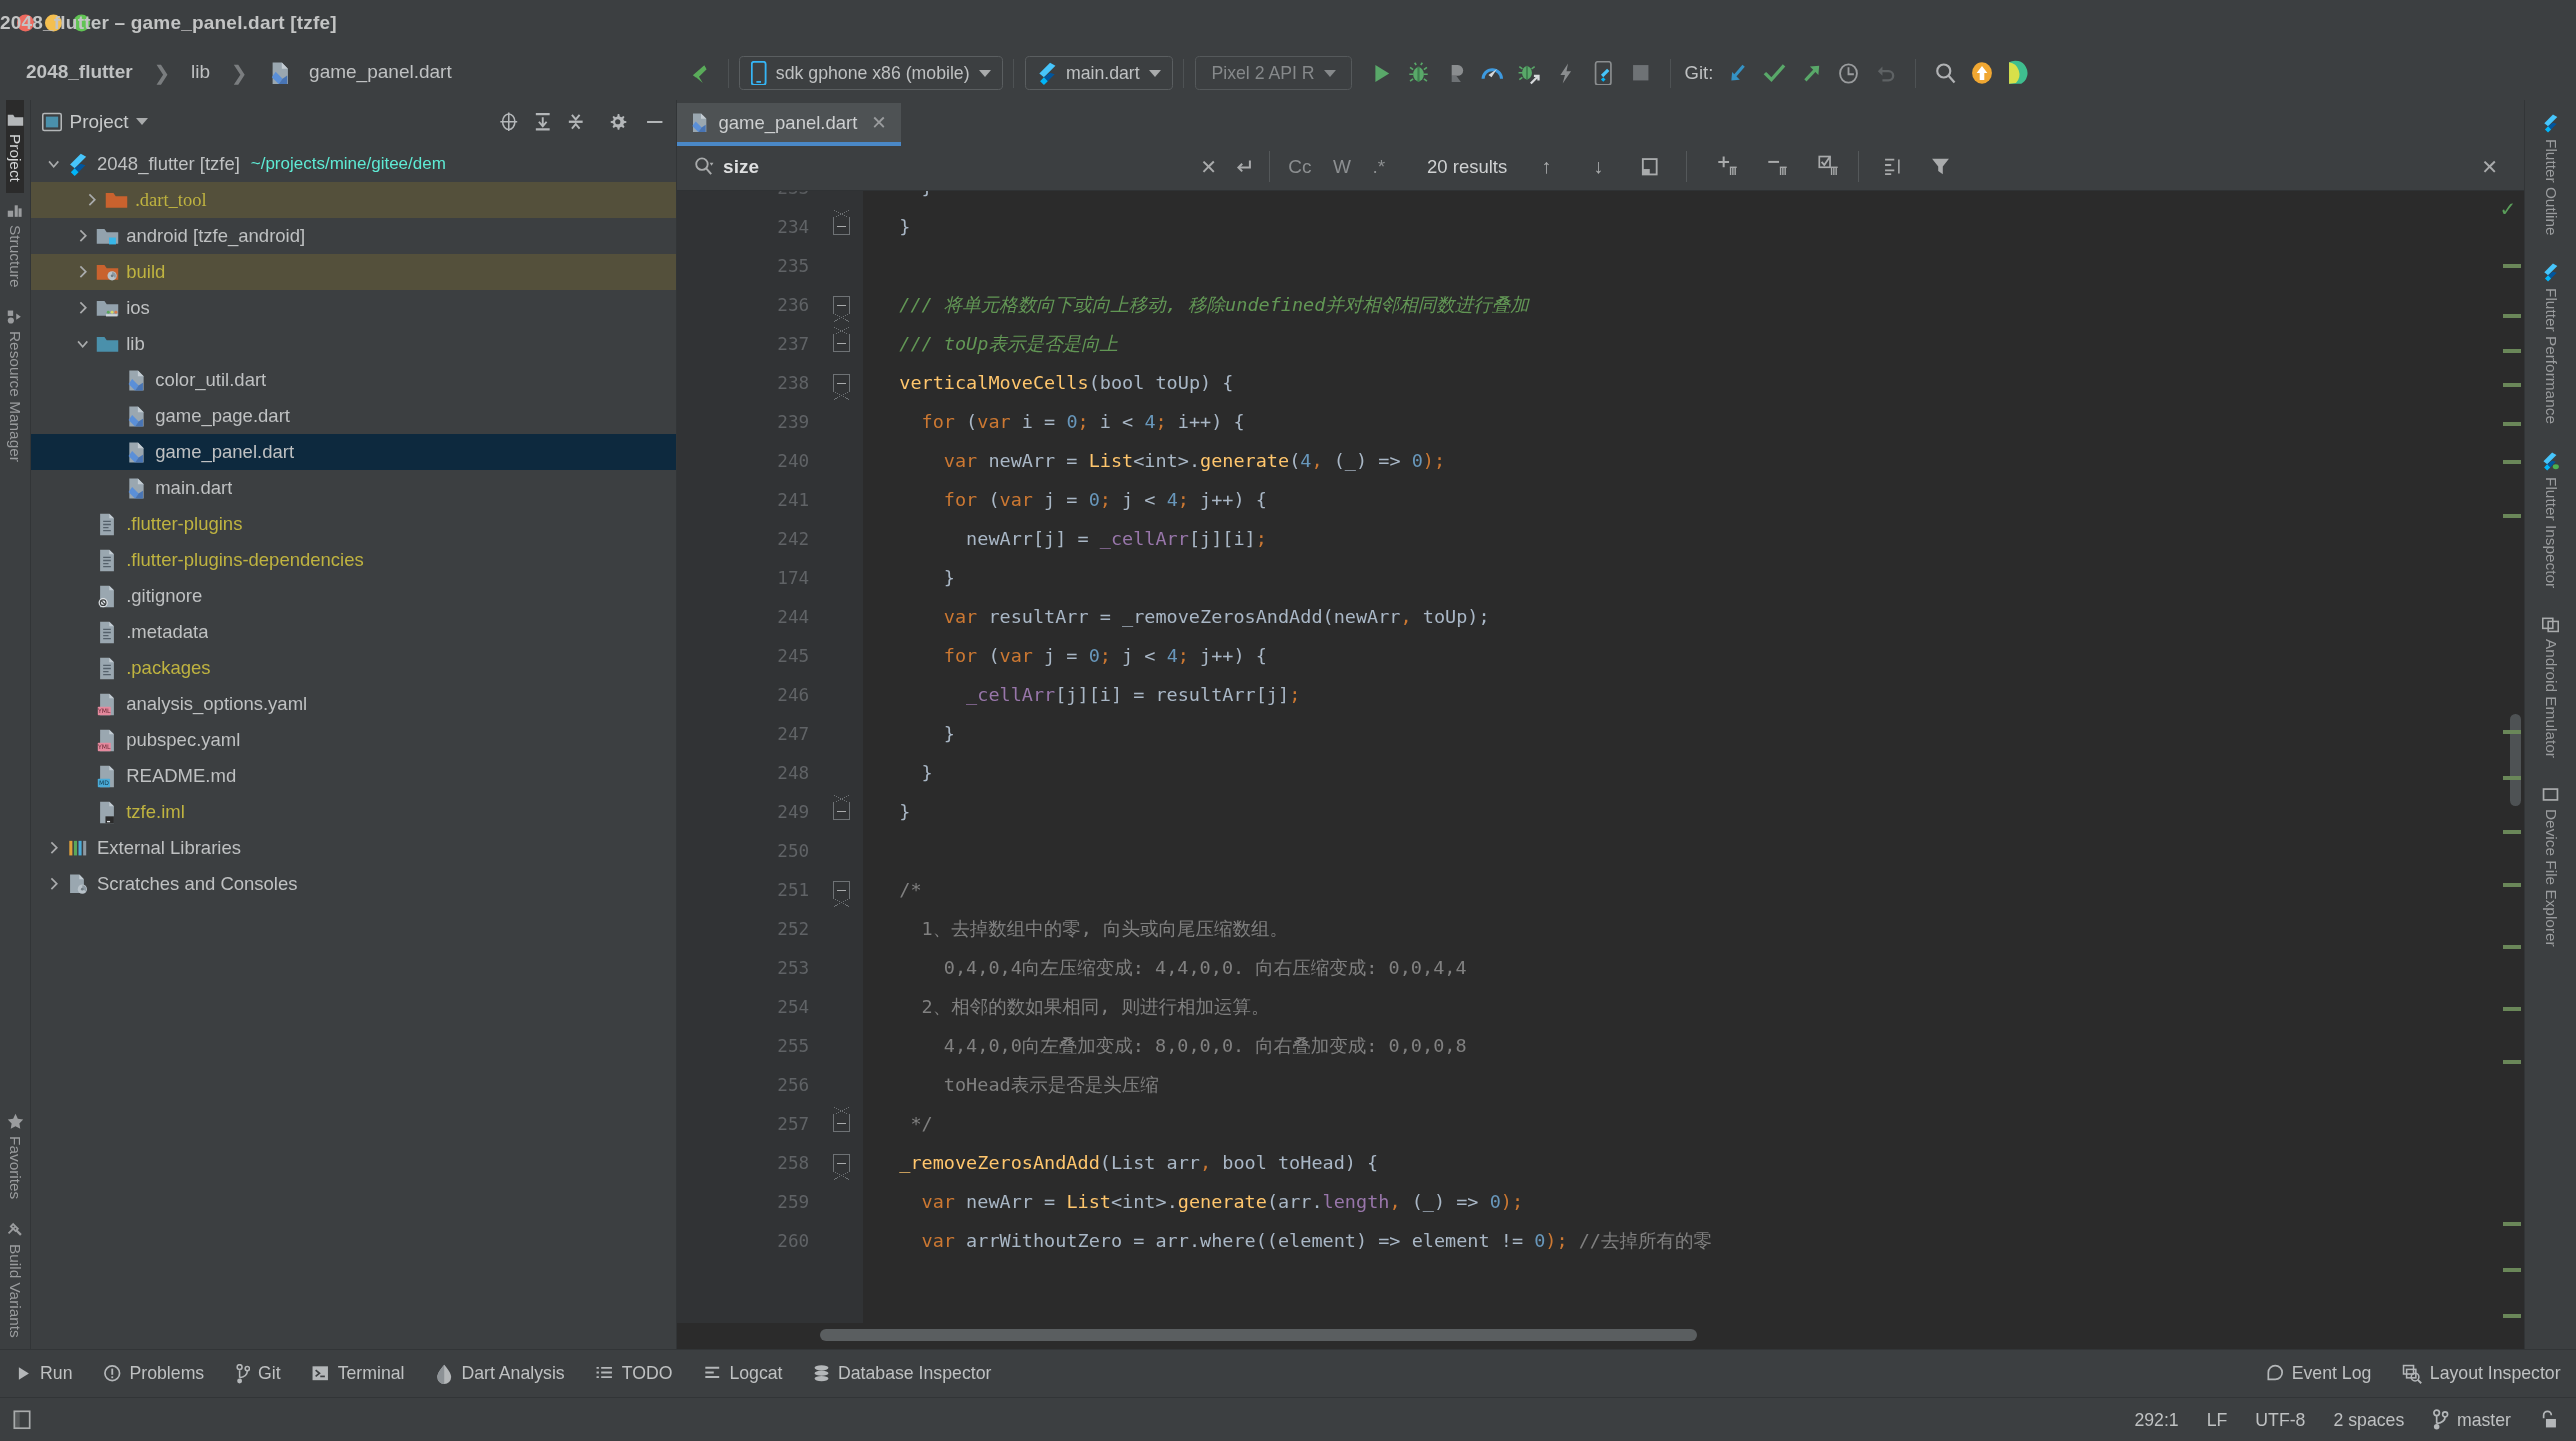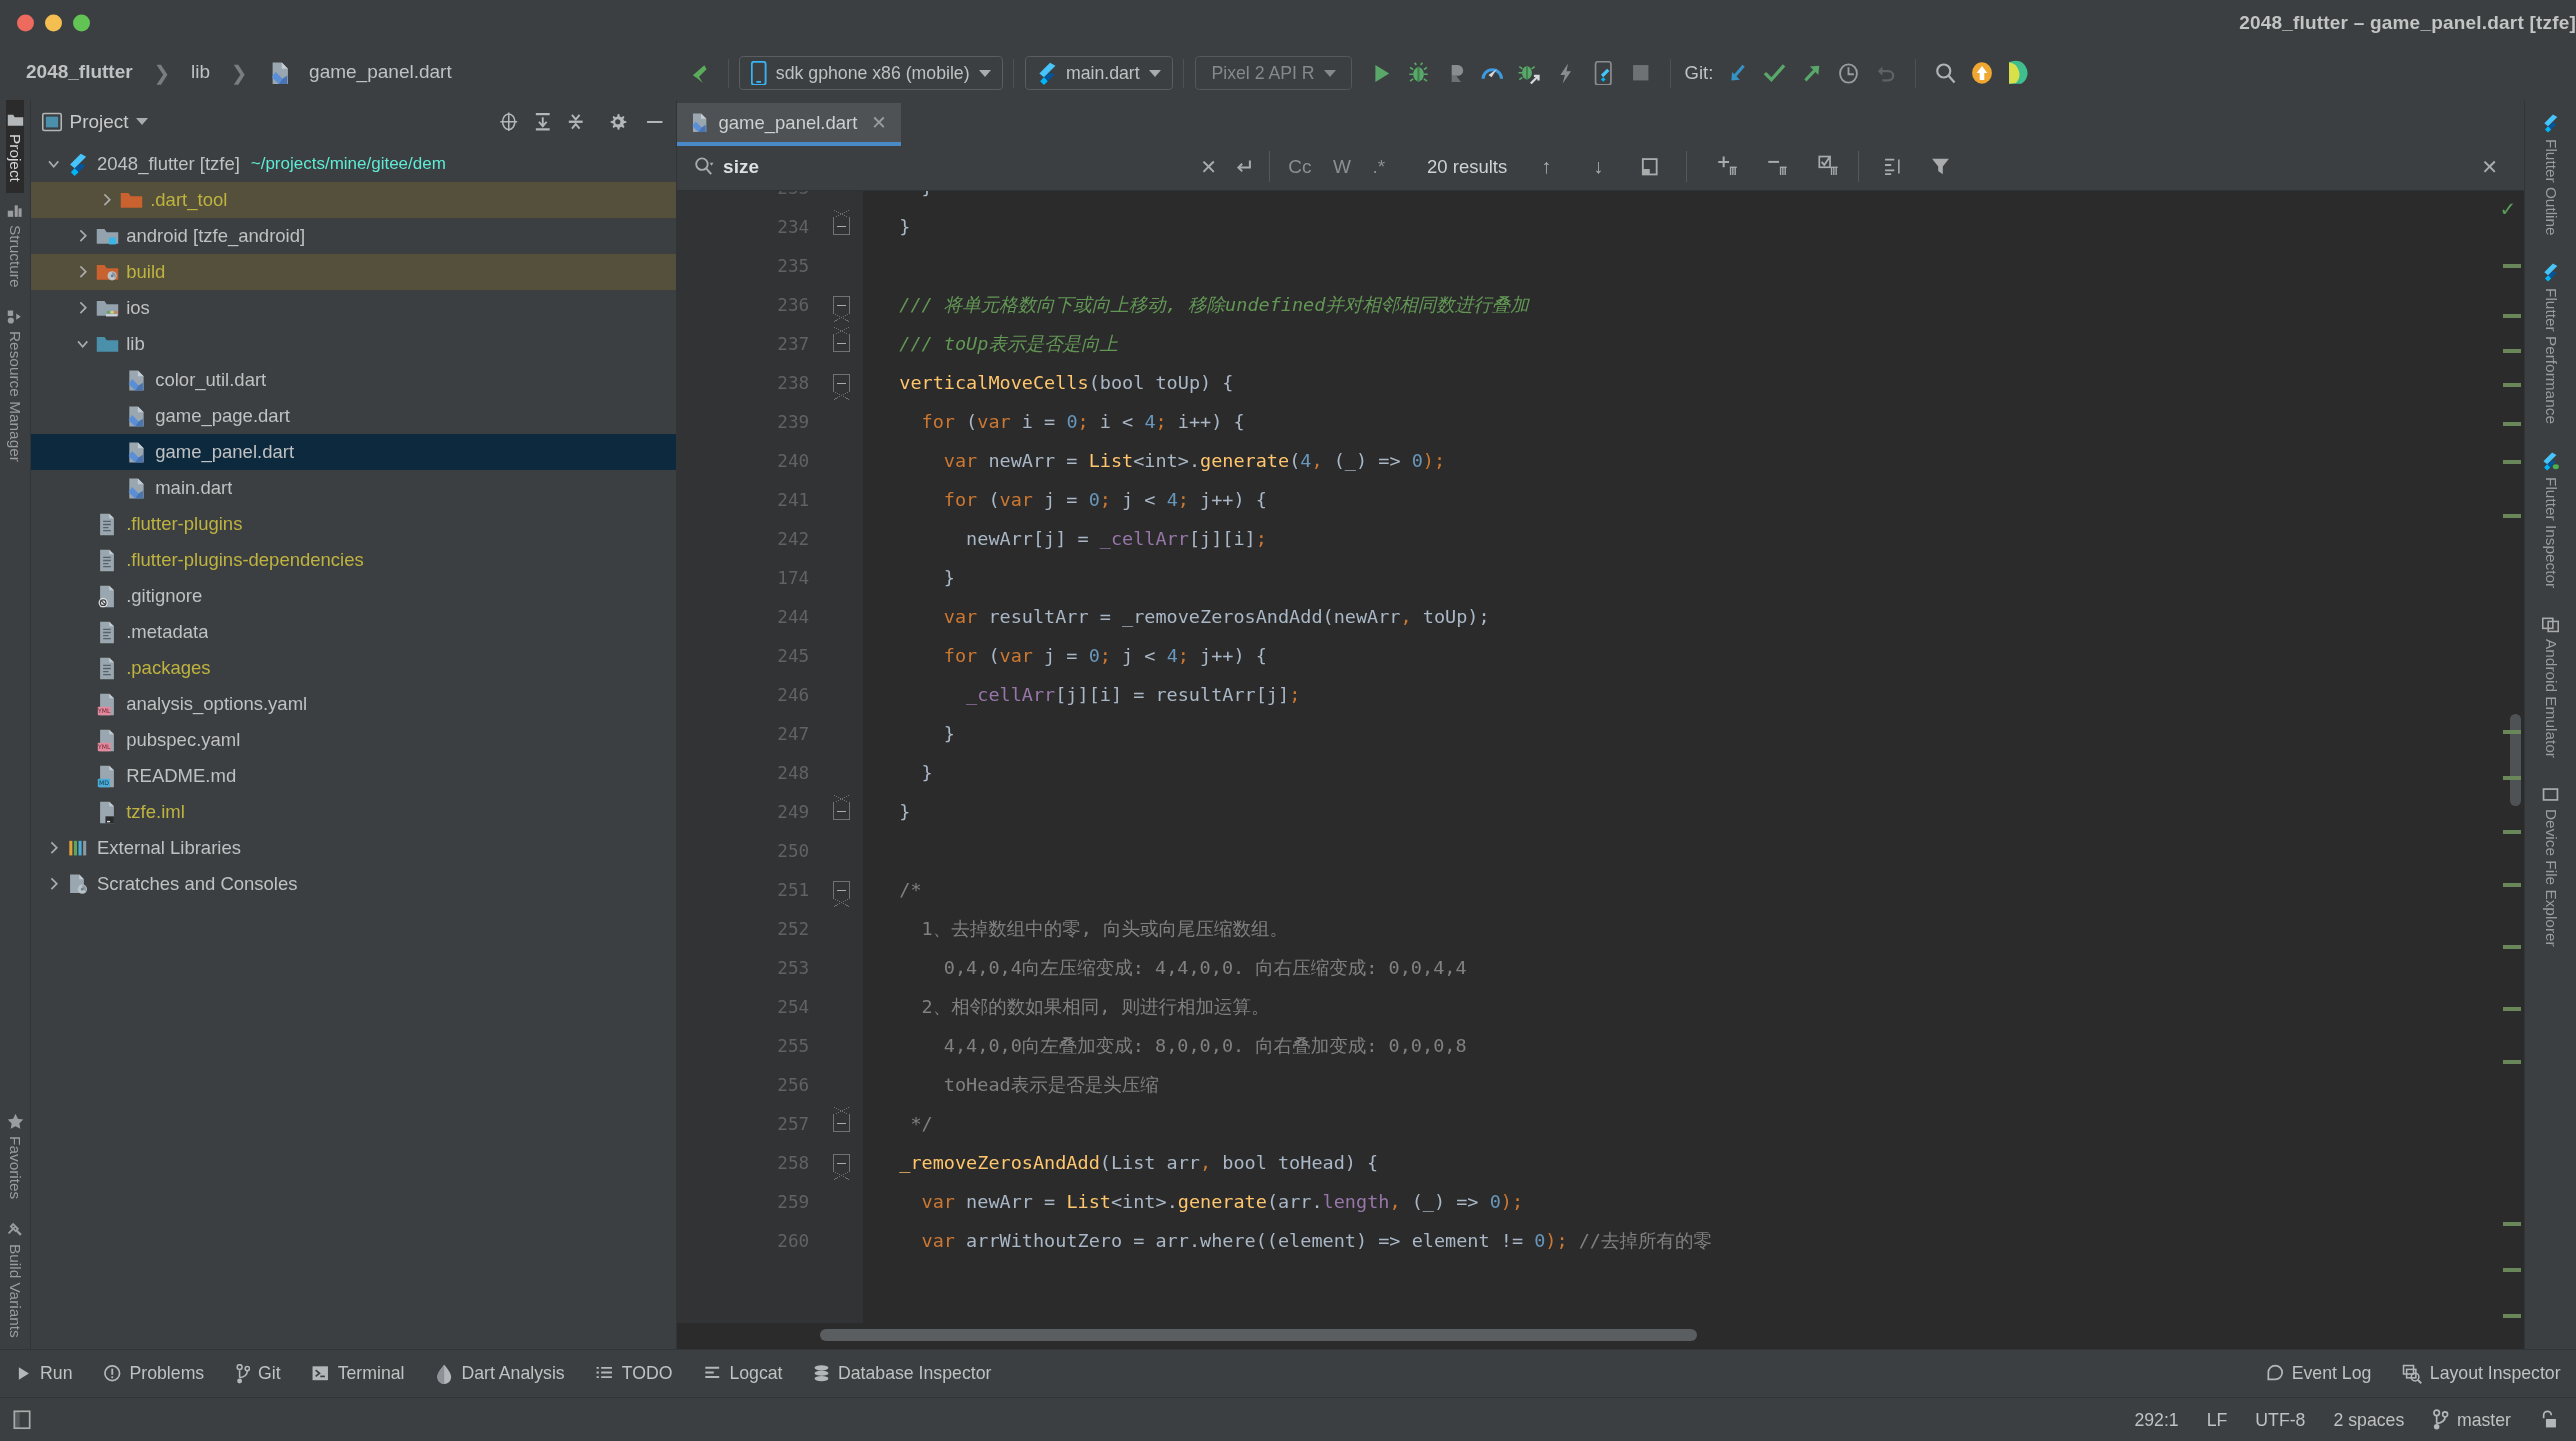--- a/index.html
+++ b/index.html
@@ -13,21 +13,21 @@
   
   #app { width:2576px; height:1442px; display:flex; flex-direction:column;
          background:#3c3f41; }
 
   
   #titlebar { height:46px; background:#3c3f41; position:relative; flex:none; }
   #traffic { position:absolute; left:17px; top:50%; transform:translateY(-50%);
              display:flex; gap:10.8px; }
   #traffic span { width:17px; height:17px; border-radius:50%; display:block; }
   #win-title { position:absolute; left:0; right:0; top:50%;
-               transform:translateY(-50%); text-align:right;
+               transform:translateY(-50%); text-align:left;
                color:#c3c4c4; font-size:19px; font-weight:bold; letter-spacing:0.2px; }
 
   
   #navstrip { height:54px; flex:none; display:flex; align-items:center;
               background:#3c3f41; }
   #breadcrumb { display:flex; align-items:flex-start; padding-left:26px; gap:10px; flex:none; width:677px; }
   #breadcrumb .crumb { color:#bfc1c2; font-size:19px; font-weight:bold; }
   #breadcrumb .crumb.dim { font-weight:normal; color:#bfc1c2; }
   #breadcrumb .sep { color:#7a7d7f; font-size:20px; margin:0 10.8px; font-weight:300; }
 
@@ -463,21 +463,21 @@
             <span class="tico">
               <svg width="21.5" height="23" viewBox="0 0 26 30">
                 <path d="M17 1 L3 15 l6 5 L24 5 Z" fill="#47c5fb"></path>
                 <path d="M17 14 L9 20 l5 5 9-9 z" fill="#00569e"></path>
                 <path d="M9 20 l5 5 -5 5 -5-5 z" fill="#00b5f8"></path>
               </svg>
             </span>
             <span class="tlabel">2048_flutter [tzfe]</span>
             <span class="tpath">~/projects/mine/gitee/dem</span>
           </div>
-          <div class="tnode hl" style="padding-left: 64px;">
+          <div class="tnode hl" style="padding-left: 49px; font-family: Liberation Serif, serif;">
             <span class="arrow">
               <svg width="15.4" height="15.4" viewBox="0 0 20 20">
                 <path d="M7 3 L14 10 L7 17" stroke="#a9abac" stroke-width="2.2" fill="none"></path>
               </svg>
             </span>
             <span class="tico">
               <svg width="23" height="20" viewBox="0 0 30 26">
                 <path d="M1 4 h10 l3 4 h15 v15 H1 Z" fill="#c9622e"></path>
               </svg>
             </span>

